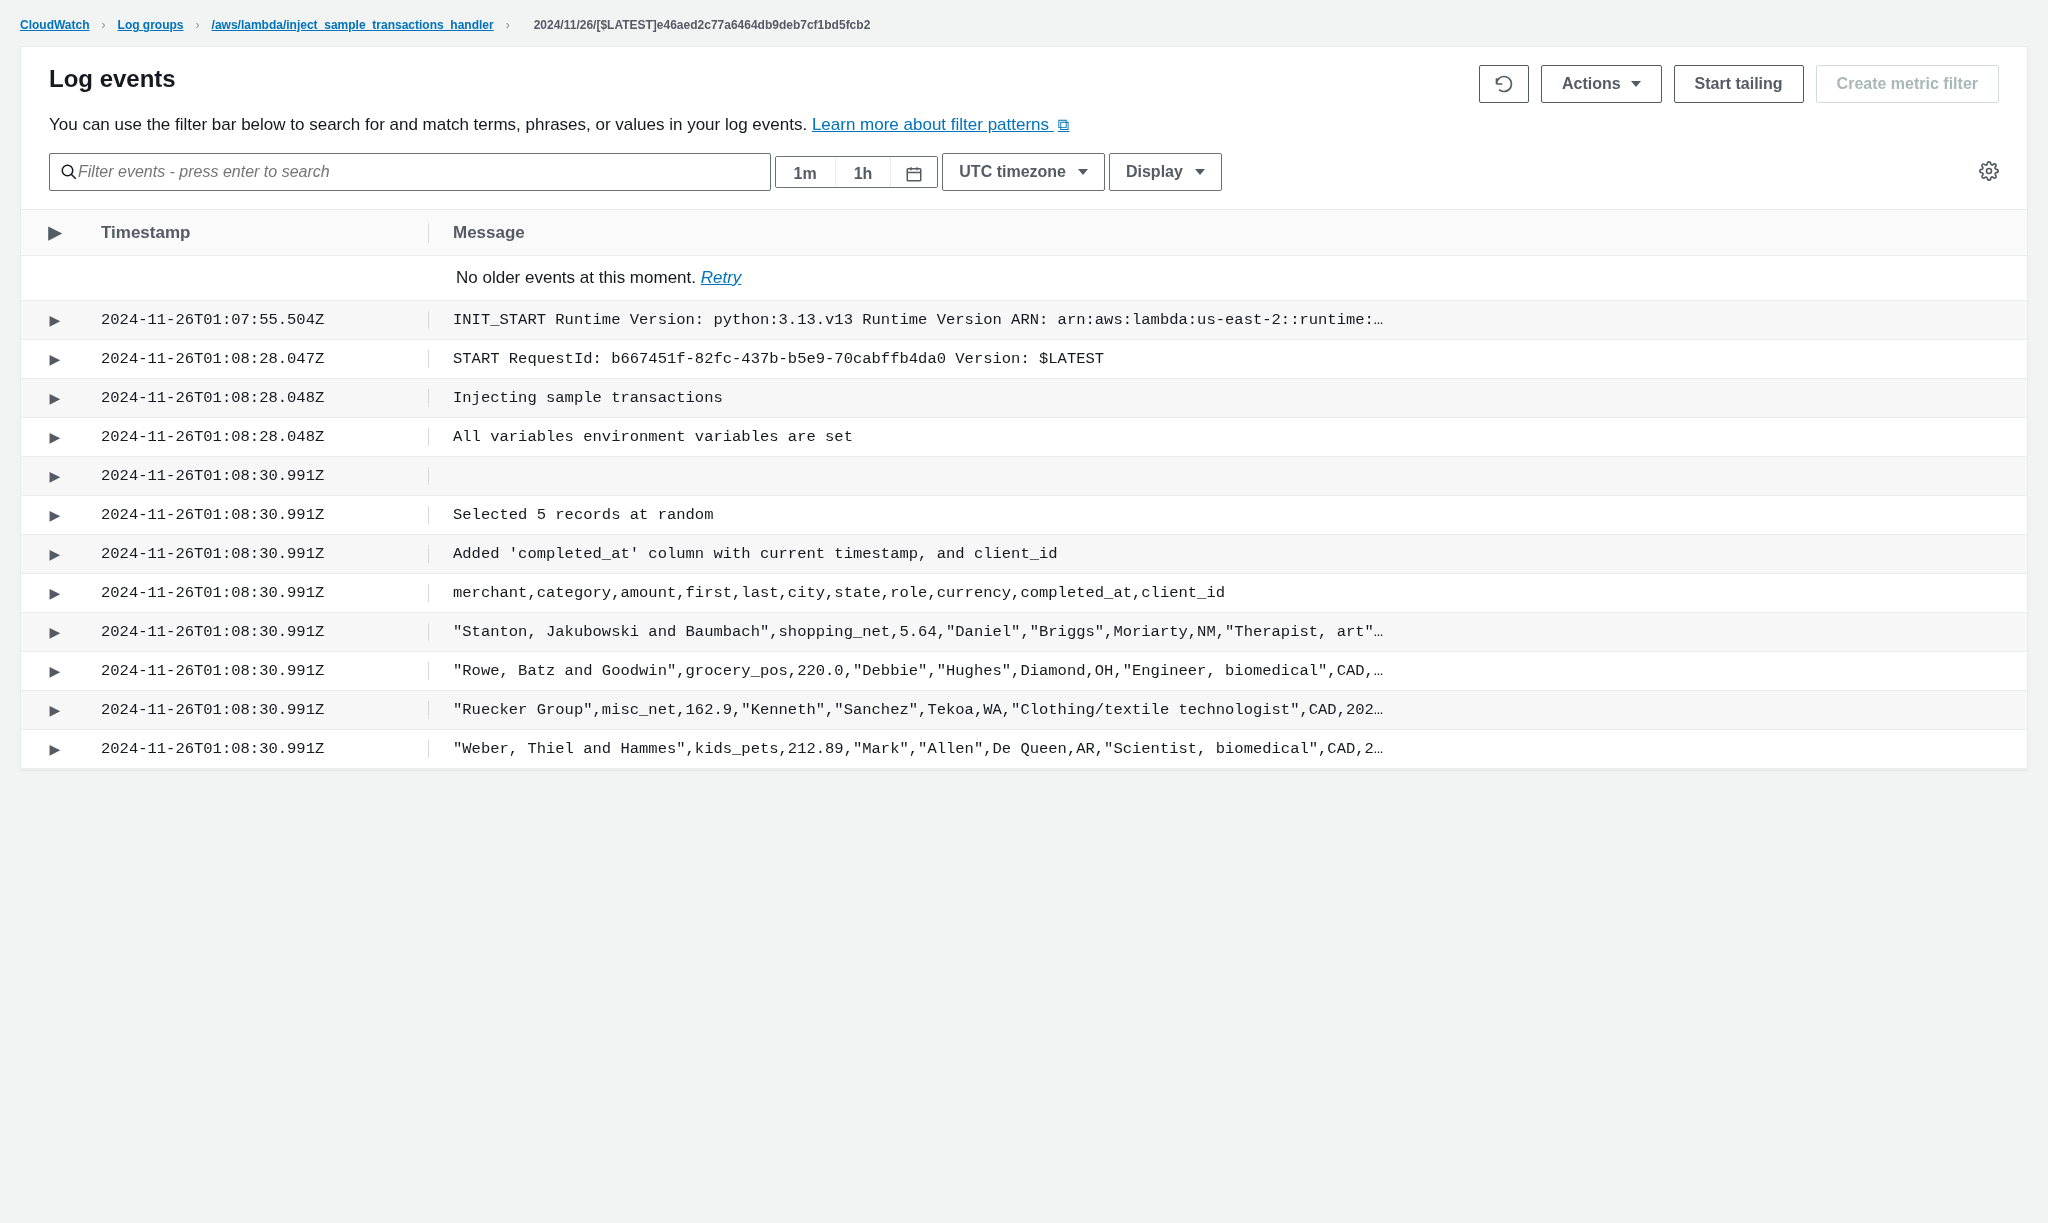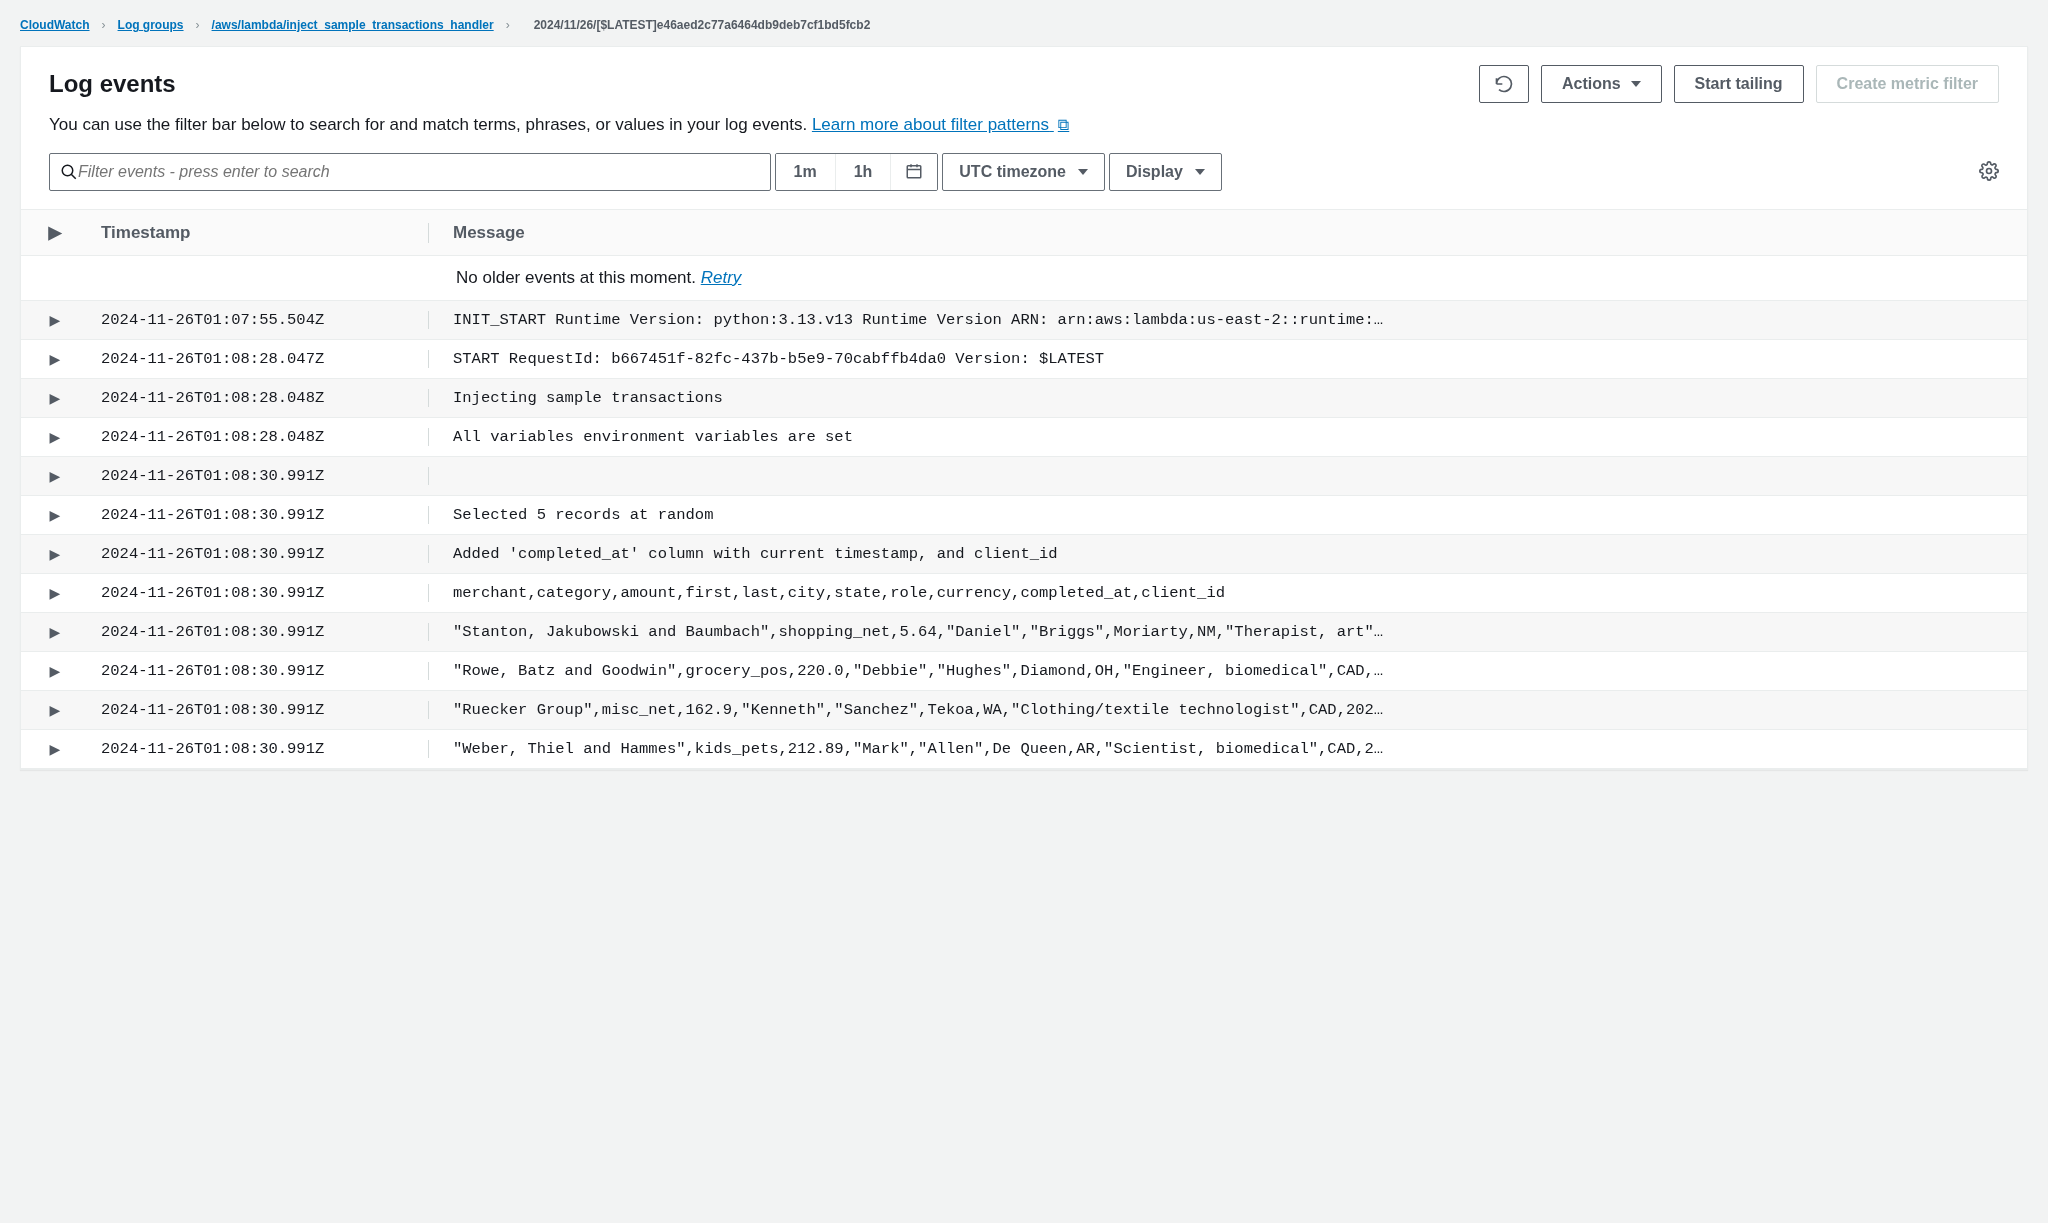--- a/index.html
+++ b/index.html
@@ -34,21 +34,20 @@
   }
   .panel {
     background: #fff;
     border: 1px solid #eaeded;
     margin: 0 20px 20px 20px;
     box-shadow: 0 1px 1px rgba(0,0,0,0.05);
   }
   .header-row {
     display: flex;
     justify-content: space-between;
-    align-items: center;
     padding: 18px 28px 8px 28px;
   }
   .title {
     font-size: 24px;
     font-weight: 700;
     color: #16191f;
   }
   .btn-row { display: flex; gap: 12px; }
   .btn {
     background: #fff;
@@ -107,21 +106,21 @@
     flex: 1;
     font-size: 16px;
     font-style: italic;
     color: #687078;
     background: transparent;
   }
   .time-group {
     display: flex;
     border: 1px solid #687078;
     border-radius: 2px;
-    height: 38px;
+    height: 32px;
     overflow: hidden;
   }
   .time-btn {
     padding: 8px 18px;
     font-size: 16px;
     font-weight: 700;
     color: #545b64;
     background: #fff;
     border: none;
     border-right: 1px solid #eaeded;

